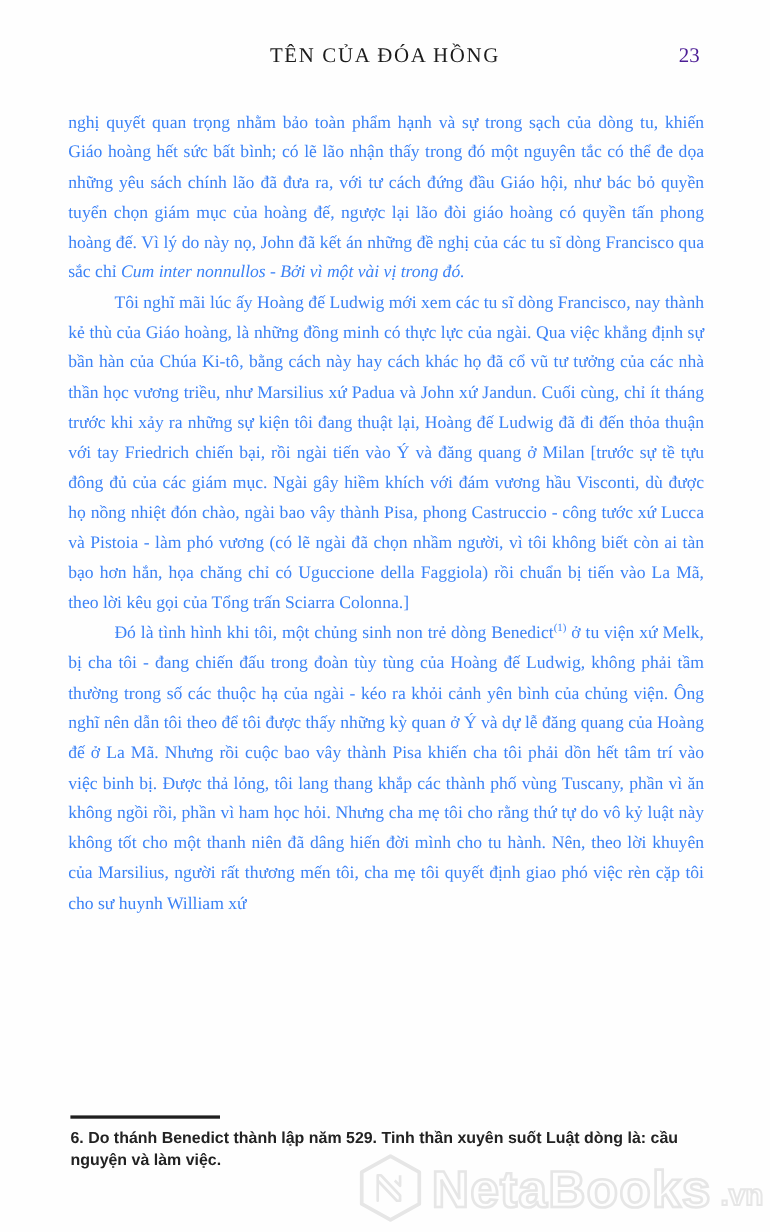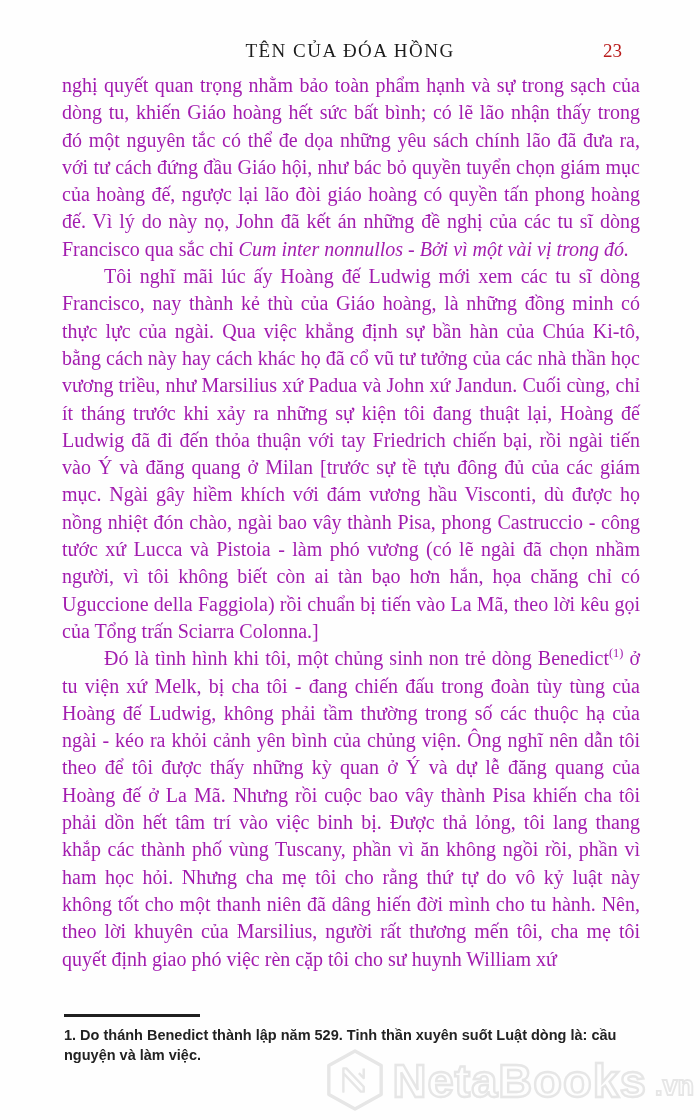--- a/index.html
+++ b/index.html
@@ -27,34 +27,34 @@
     position: absolute;
     left: 0;
     right: 0;
     text-align: center;
     font-size: 19px;
     letter-spacing: 1.5px;
     color: #1c1c1c;
   }
   .page-number {
     position: absolute;
-    right: 16px;
+    right: 2px;
     top: 0;
     font-size: 19px;
-    color: #b91c1c;
+    color: #4c1d95;
   }
   .body-text {
     position: absolute;
-    top: 72px;
+    top: 98px;
     left: 62px;
     width: 578px;
     text-align: justify;
-    font-size: 20px;
+    font-size: 16px;
     line-height: 27.3px;
-    color: #a21caf;
+    color: #3b82f6;
   }
   .body-text p {
     margin: 0;
     padding: 0;
   }
   .body-text p.indent {
     text-indent: 42px;
   }
   .seg-italic {
     font-style: italic;
@@ -131,21 +131,21 @@
   <div class="body-text">
     <p class="para"><span>nghị quyết quan trọng nhằm bảo toàn phẩm hạnh và sự trong sạch của dòng tu, khiến Giáo hoàng hết sức bất bình; có lẽ lão nhận thấy trong đó một nguyên tắc có thể đe dọa những yêu sách chính lão đã đưa ra, với tư cách đứng đầu Giáo hội, như bác bỏ quyền tuyển chọn giám mục của hoàng đế, ngược lại lão đòi giáo hoàng có quyền tấn phong hoàng đế. Vì lý do này nọ, John đã kết án những đề nghị của các tu sĩ dòng Francisco qua sắc chỉ </span><span class="seg-italic">Cum inter nonnullos - Bởi vì một vài vị trong đó.</span></p>
 
     <p class="para indent"><span>Tôi nghĩ mãi lúc ấy Hoàng đế Ludwig mới xem các tu sĩ dòng Francisco, nay thành kẻ thù của Giáo hoàng, là những đồng minh có thực lực của ngài. Qua việc khẳng định sự bần hàn của Chúa Ki-tô, bằng cách này hay cách khác họ đã cổ vũ tư tưởng của các nhà thần học vương triều, như Marsilius xứ Padua và John xứ Jandun. Cuối cùng, chỉ ít tháng trước khi xảy ra những sự kiện tôi đang thuật lại, Hoàng đế Ludwig đã đi đến thỏa thuận với tay Friedrich chiến bại, rồi ngài tiến vào Ý và đăng quang ở Milan [trước sự tề tựu đông đủ của các giám mục. Ngài gây hiềm khích với đám vương hầu Visconti, dù được họ nồng nhiệt đón chào, ngài bao vây thành Pisa, phong Castruccio - công tước xứ Lucca và Pistoia - làm phó vương (có lẽ ngài đã chọn nhầm người, vì tôi không biết còn ai tàn bạo hơn hắn, họa chăng chỉ có Uguccione della Faggiola) rồi chuẩn bị tiến vào La Mã, theo lời kêu gọi của Tổng trấn Sciarra Colonna.]</span></p>
 
     <p class="para indent"><span>Đó là tình hình khi tôi, một chủng sinh non trẻ dòng Benedict</span><span class="seg-sup">(1)</span><span> ở tu viện xứ Melk, bị cha tôi - đang chiến đấu trong đoàn tùy tùng của Hoàng đế Ludwig, không phải tầm thường trong số các thuộc hạ của ngài - kéo ra khỏi cảnh yên bình của chủng viện. Ông nghĩ nên dẫn tôi theo để tôi được thấy những kỳ quan ở Ý và dự lễ đăng quang của Hoàng đế ở La Mã. Nhưng rồi cuộc bao vây thành Pisa khiến cha tôi phải dồn hết tâm trí vào việc binh bị. Được thả lỏng, tôi lang thang khắp các thành phố vùng Tuscany, phần vì ăn không ngồi rồi, phần vì ham học hỏi. Nhưng cha mẹ tôi cho rằng thứ tự do vô kỷ luật này không tốt cho một thanh niên đã dâng hiến đời mình cho tu hành. Nên, theo lời khuyên của Marsilius, người rất thương mến tôi, cha mẹ tôi quyết định giao phó việc rèn cặp tôi cho sư huynh William xứ</span></p>
   </div>
 
   <div class="footnote">
     <div class="footnote-rule"></div>
-    <div>1. Do thánh Benedict thành lập năm 529. Tinh thần xuyên suốt Luật dòng là: cầu nguyện và làm việc.</div>
+    <div>6. Do thánh Benedict thành lập năm 529. Tinh thần xuyên suốt Luật dòng là: cầu nguyện và làm việc.</div>
   </div>
 
   <div class="watermark">
     <svg class="watermark-logo" viewBox="0 0 64 66" fill="none" xmlns="http://www.w3.org/2000/svg">
       <polygon points="32,3 59,18 59,48 32,63 5,48 5,18" stroke="#e6e6e6" stroke-width="3.5" fill="none" stroke-linejoin="round"></polygon>
       <path d="M20 45 L20 21 L23 21 L41 40 L41 45 L38 45 L20 26 Z" stroke="#e6e6e6" stroke-width="2.5" fill="none" stroke-linejoin="round"></path>
       <path d="M41 21 L41 31 L36 26" stroke="#e6e6e6" stroke-width="2.5" fill="none" stroke-linejoin="round"></path>
     </svg>
     <span class="watermark-text">NetaBooks</span>
     <span class="watermark-tld">.vn</span>

